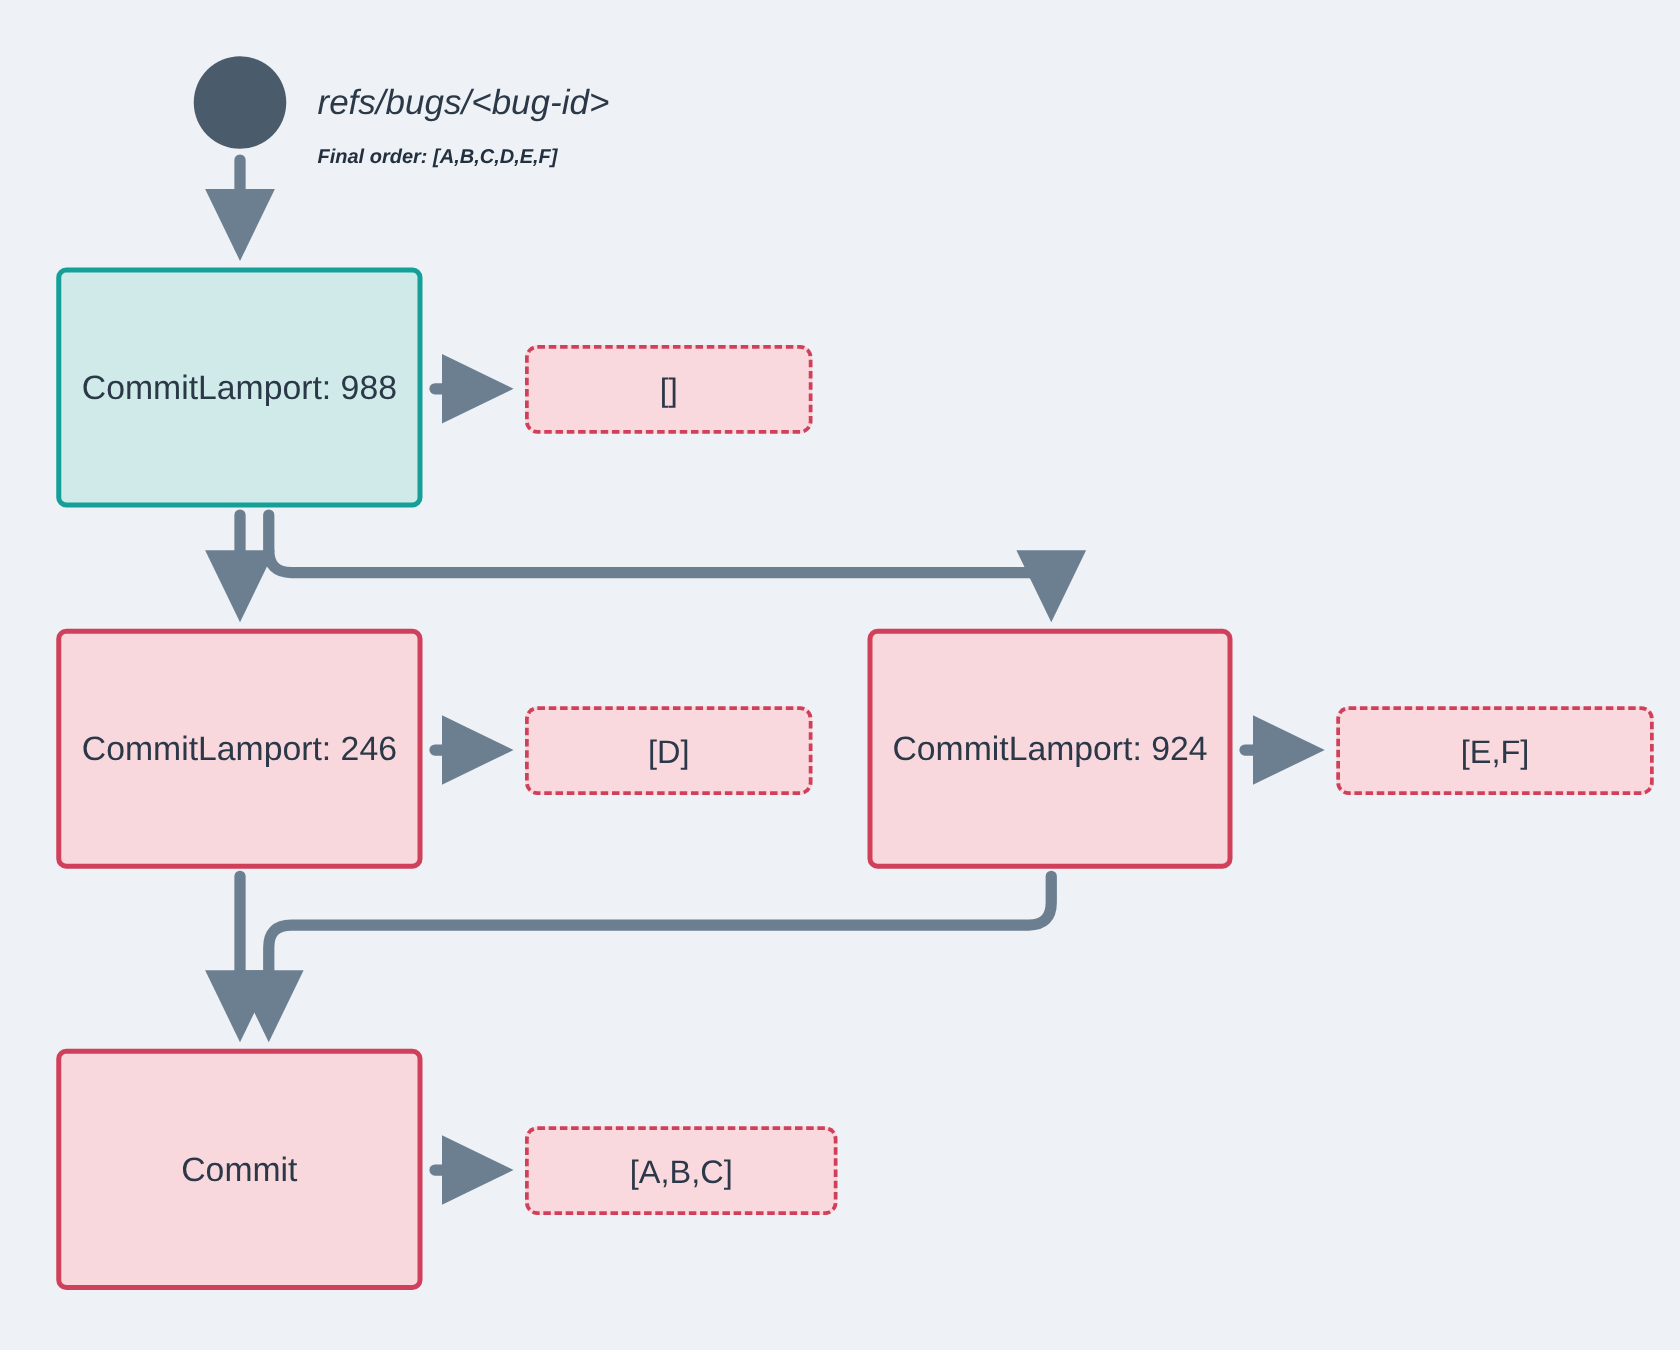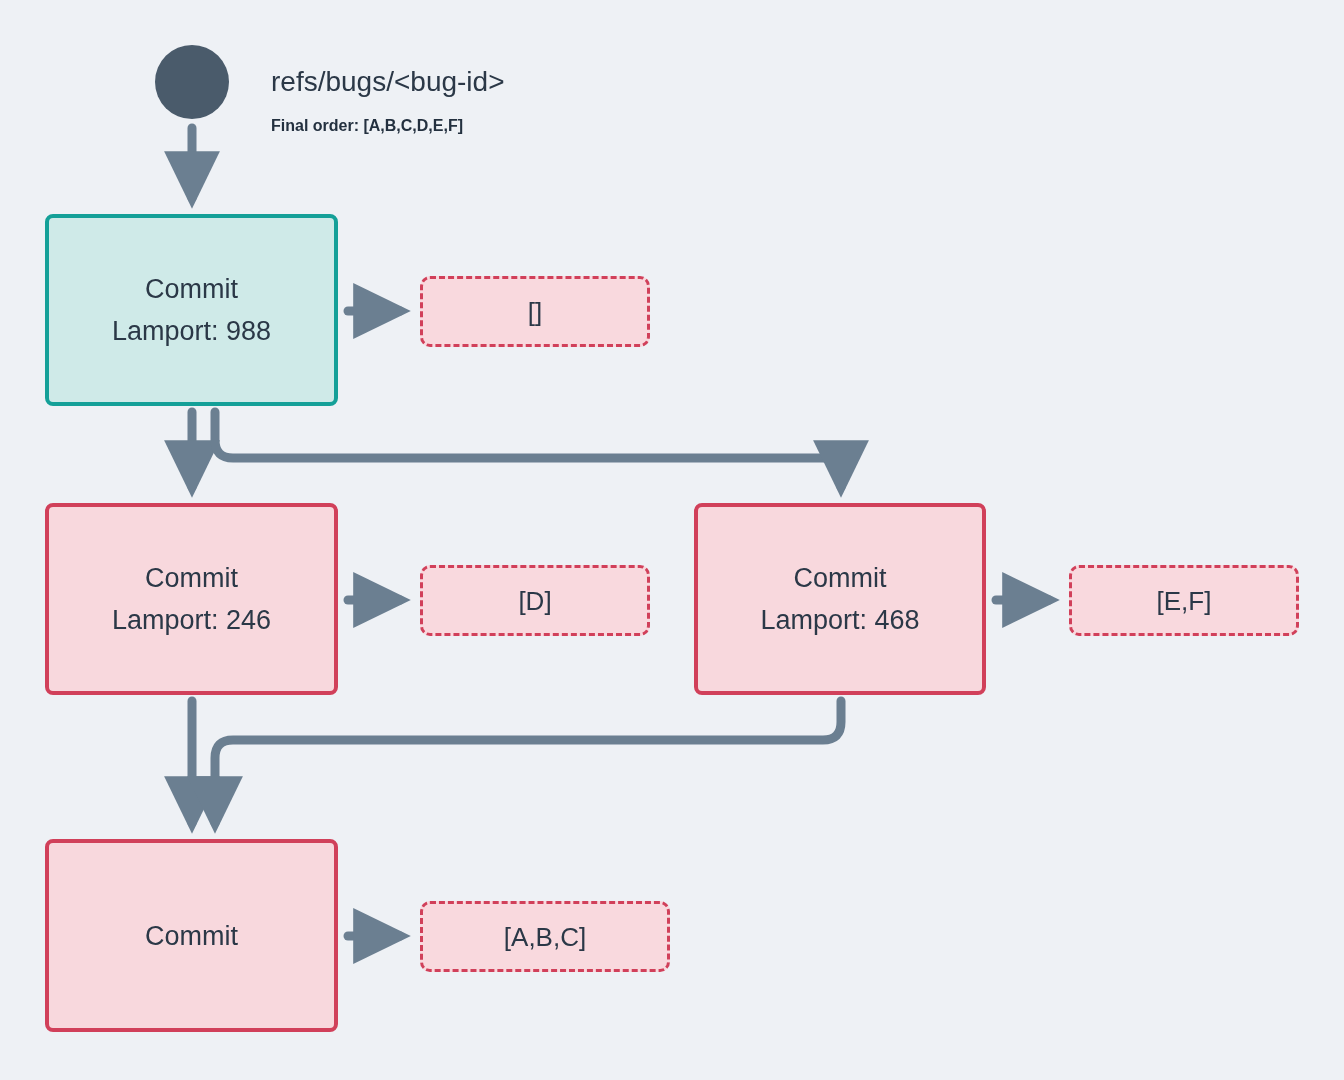--- a/index.html
+++ b/index.html
@@ -33,44 +33,45 @@
     left: 155px;
     top: 45px;
     width: 74px;
     height: 74px;
     border-radius: 50%;
     background: #4a5b6b;
   }
 
   .label-block {
     position: absolute;
-    left: 271px;
+    left: 254px;
     top: 60px;
     width: 560px;
+    font-style: italic;
   }
   .ref-label {
     font-size: 28px;
     line-height: 44px;
     color: #2b3847;
     white-space: nowrap;
   }
   .final-order {
     font-size: 16px;
     line-height: 44px;
     font-weight: bold;
     color: #23303f;
     white-space: nowrap;
   }
 
   .node {
     position: absolute;
     box-sizing: border-box;
     border-radius: 8px;
     display: flex;
-    flex-direction: column;
+    flex-direction: row;
     align-items: center;
     justify-content: center;
     text-align: center;
   }
   .node.commit {
     border-width: 4px;
     border-style: solid;
   }
   .node.teal {
     background: #cfeae8;
@@ -105,21 +106,21 @@
   }
 
   
   #node-c864 { left: 45px;  top: 214px; width: 293px; height: 192px; }
   #node-c246 { left: 45px;  top: 503px; width: 293px; height: 192px; }
   #node-c537 { left: 694px; top: 503px; width: 292px; height: 192px; }
   #node-c127 { left: 45px;  top: 839px; width: 293px; height: 193px; }
 
   #ops-864 { left: 420px;  top: 276px; width: 230px; height: 71px; }
   #ops-246 { left: 420px;  top: 565px; width: 230px; height: 71px; }
-  #ops-537 { left: 1069px; top: 565px; width: 230px; height: 71px; }
+  #ops-537 { left: 1069px; top: 565px; width: 254px; height: 71px; }
   #ops-127 { left: 420px;  top: 901px; width: 250px; height: 71px; }
 </style>
 </head>
 <body>
 
 <div id="stage">
 
   <svg id="edges" viewBox="0 0 1344 1080" width="1344" height="1080" xmlns="http://www.w3.org/2000/svg">
     <defs>
       <marker id="arrowhead" markerWidth="7" markerHeight="7" refX="5.2" refY="3.5" orient="auto" markerUnits="strokeWidth">
@@ -161,21 +162,21 @@
   <div class="node commit pink" id="node-c246">
     <div class="line">Commit</div>
     <div class="line">Lamport: 246</div>
   </div>
   <div class="oplist" id="ops-246">
     <div class="line">[D]</div>
   </div>
 
   <div class="node commit pink" id="node-c537">
     <div class="line">Commit</div>
-    <div class="line">Lamport: 468</div>
+    <div class="line">Lamport: 924</div>
   </div>
   <div class="oplist" id="ops-537">
     <div class="line">[E,F]</div>
   </div>
 
   <div class="node commit pink" id="node-c127">
     <div class="line">Commit</div>
   </div>
   <div class="oplist" id="ops-127">
     <div class="line">[A,B,C]</div>

